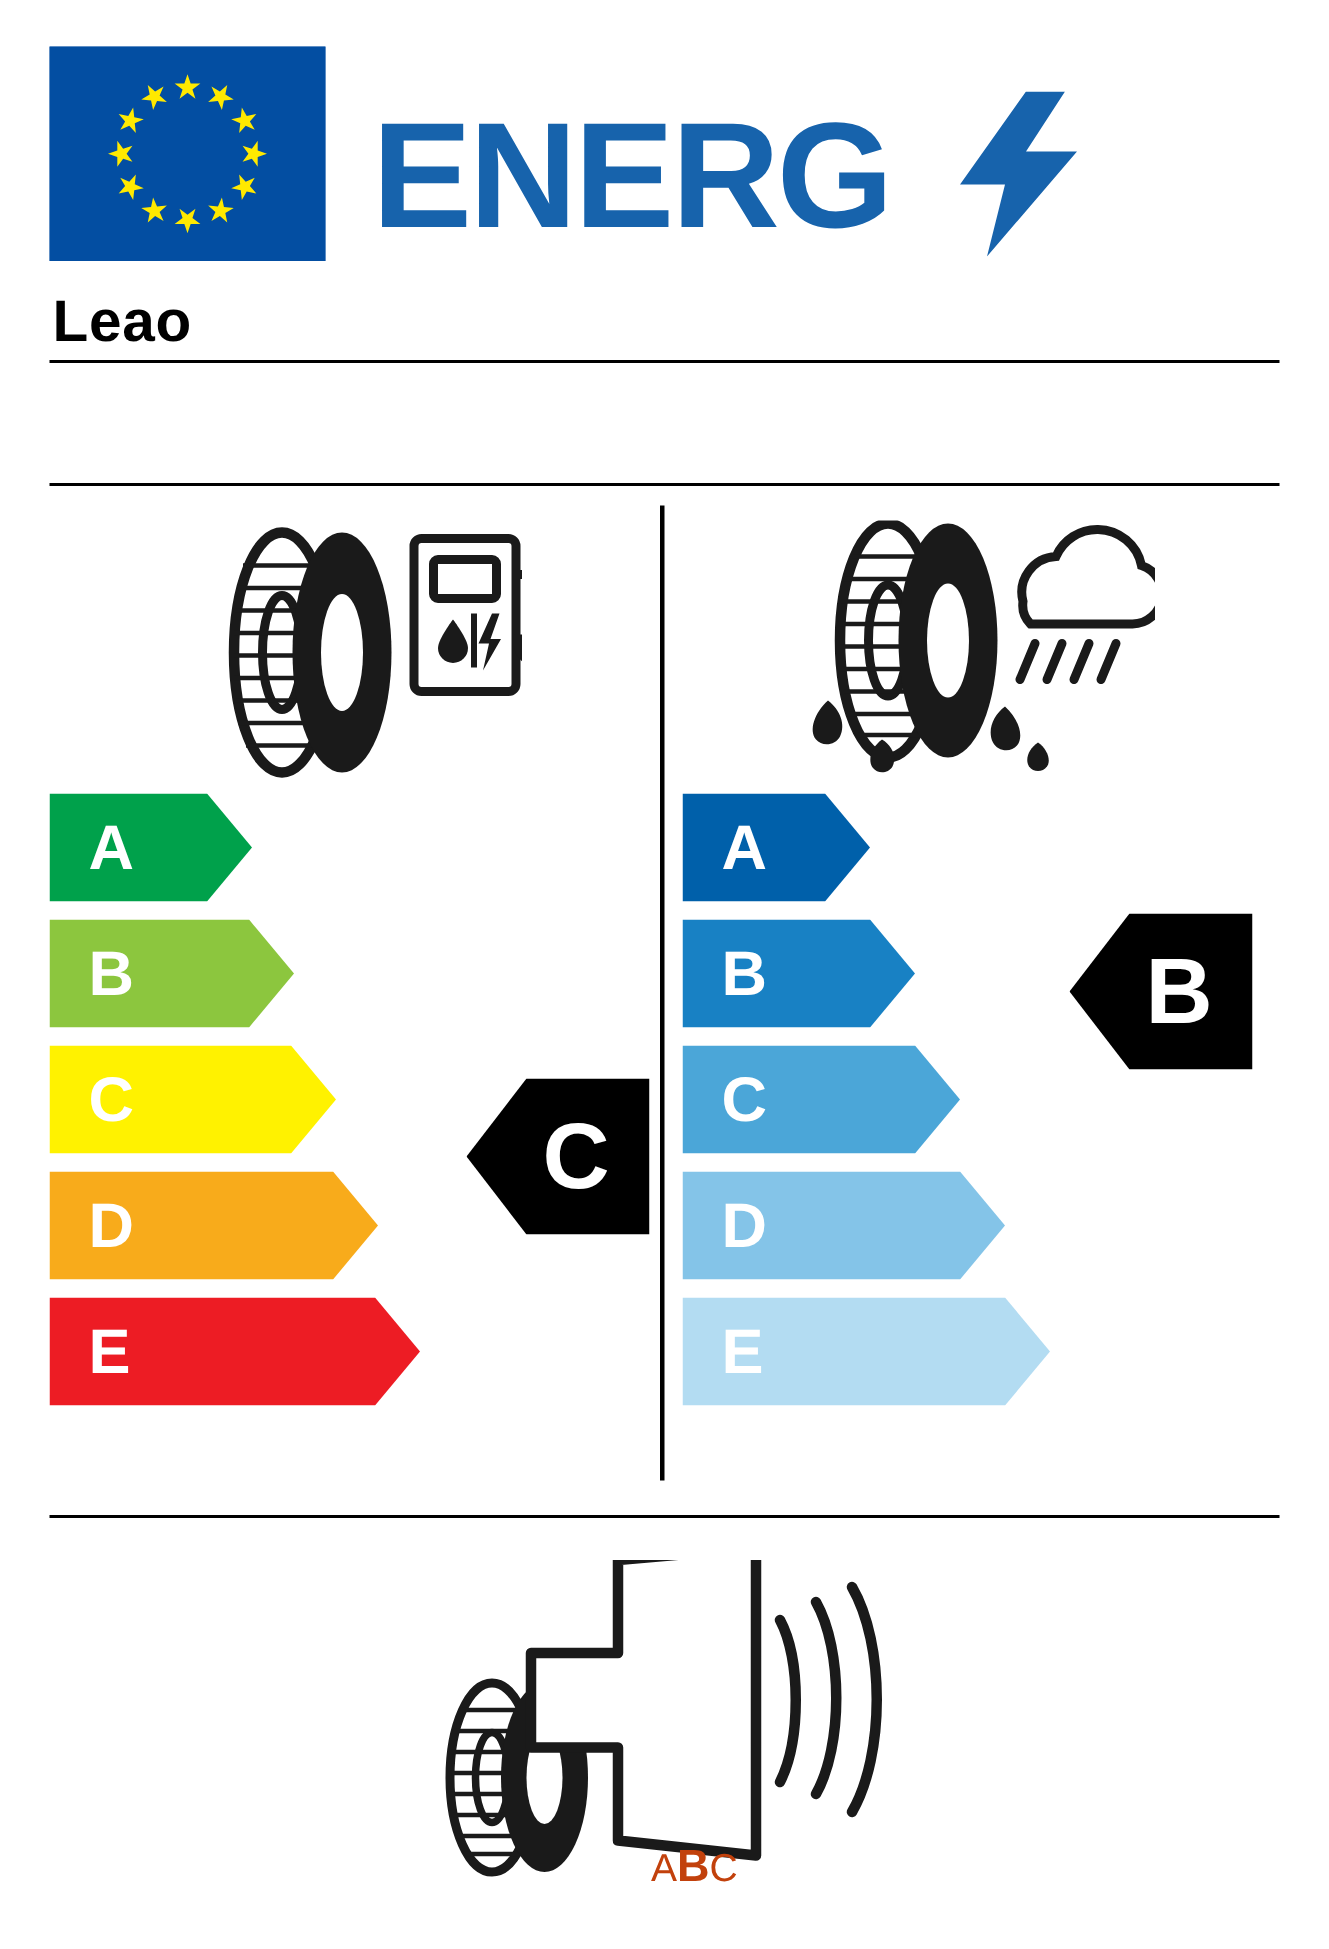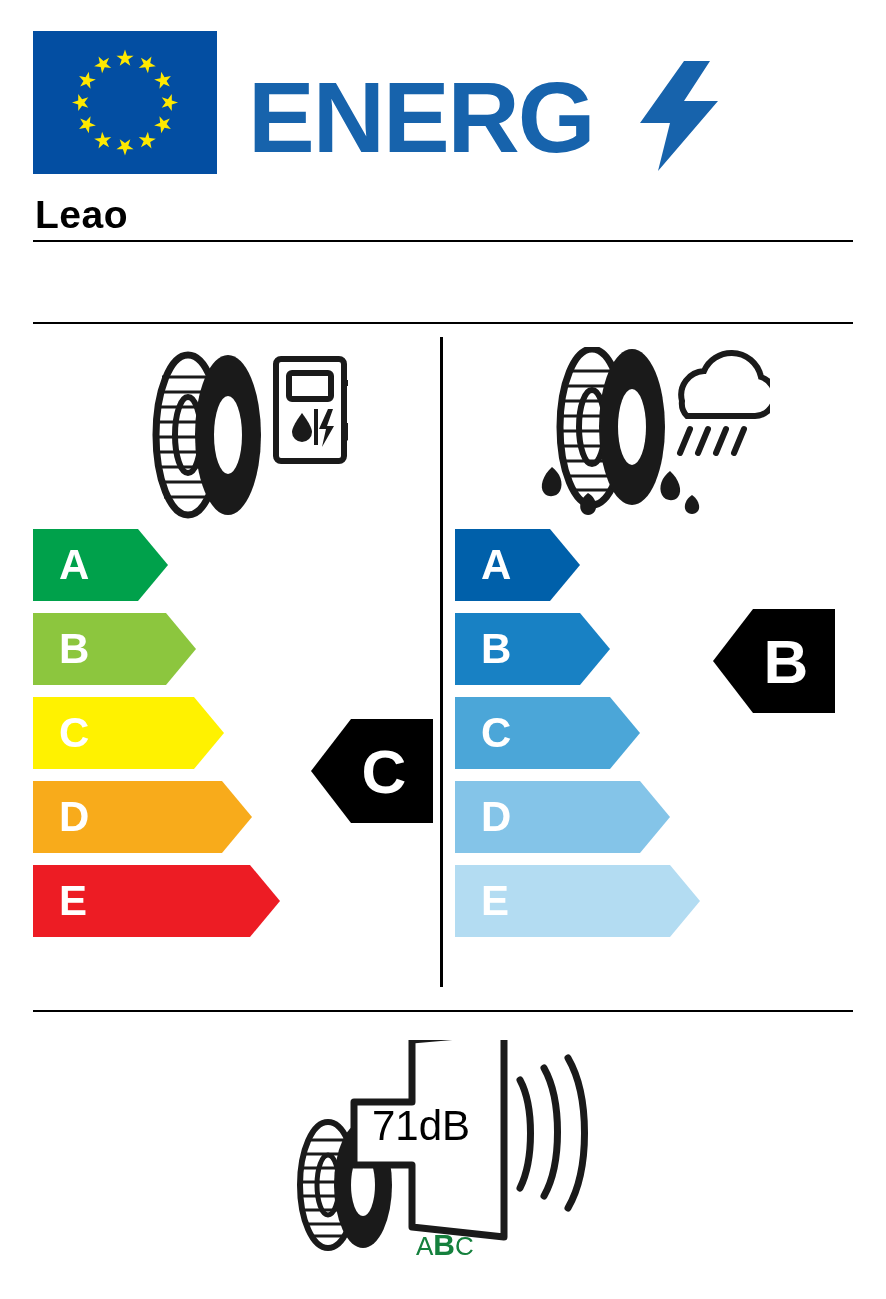--- a/index.html
+++ b/index.html
@@ -158,24 +158,24 @@
   .noise-db {
     position: absolute;
     left: 372px;
     top: 1102px;
     font-size: 42px;
     color: #000;
     font-family: "Liberation Sans", sans-serif;
   }
   .noise-class {
     position: absolute;
-    left: 416px;
+    left: 434px;
     top: 1228px;
     font-size: 26px;
-    color: #15803d;
+    color: #c2410c;
     letter-spacing: 0px;
   }
   .noise-class .sel {
     font-size: 30px;
     font-weight: bold;
   }
 </style>
 </head>
 <body>
 
@@ -446,20 +446,19 @@
           <path d="M66 62 h58 v-62 l92 -8 v205 l-92 -10 v-62 h-58 z"></path>
         </g>
 
         <g stroke="#1a1a1a" fill="none" stroke-width="7" stroke-linecap="round">
           <path d="M232 40 c14 26 14 80 0 108"></path>
           <path d="M256 28 c18 32 18 96 0 128"></path>
           <path d="M280 18 c22 38 22 112 0 150"></path>
         </g>
       </svg>
     </div>
-    <div class="noise-db" style="top:72px;">71dB</div>
   </div>
 
   <div class="noise-class">
     <span>A</span><span class="sel">B</span><span>C</span>
   </div>
 
 </div>
 
 </body></html>

